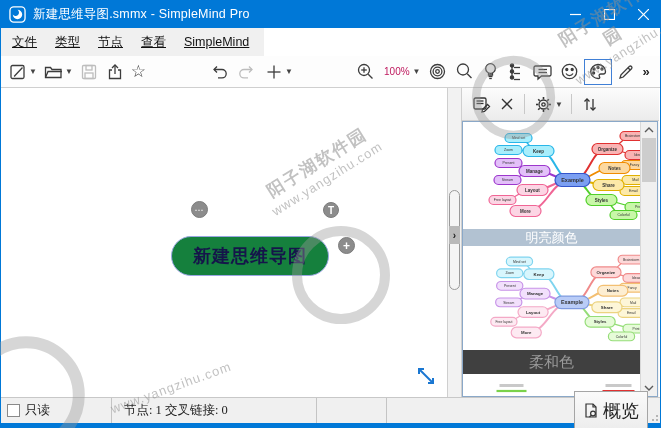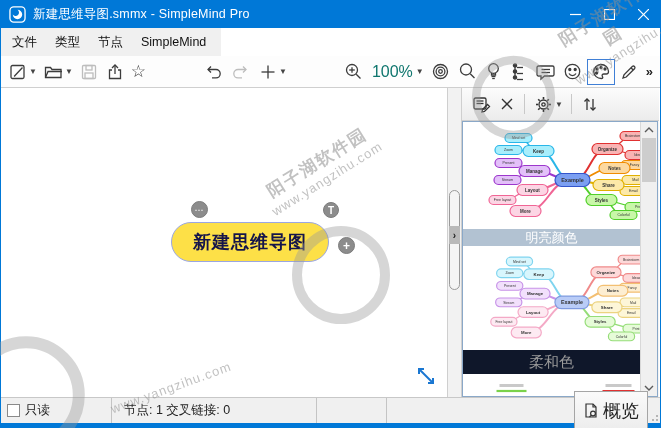--- a/index.html
+++ b/index.html
@@ -10,38 +10,38 @@
   .titlebar { height:28px; background:#0078d7; display:flex; align-items:center; color:#fff; flex:0 0 28px; }
   .app-icon { width:17px; height:17px; margin:0 7px 0 8px; flex:0 0 auto; }
   .title-text { font-size:12.5px; letter-spacing:.2px; }
   .tb-spacer { flex:1; }
   .win-btn { width:34px; height:28px; display:flex; align-items:center; justify-content:center; }
   .win-btn svg { stroke:#fff; stroke-width:1.2; fill:none; }
 
   
   .menubar { height:28px; background:#fff; display:flex; align-items:stretch; flex:0 0 28px; position:relative; }
   .menu-strip { background:#f0f0f0; display:flex; align-items:center; padding:0 6px 0 2px; }
-  .menu-item { padding:0 9px; font-size:12.5px; color:#111; display:flex; align-items:center; height:100%; cursor:default; }
+  .menu-item { padding:0 9px; font-size:12.5px; color:#111; display:flex; align-items:center; height:100%; cursor:default;text-decoration:underline; }
 
   
   .toolbar { height:32px; background:#fdfdfd; border-bottom:1px solid #cfcfcf; display:flex; align-items:center; padding:0 4px; flex:0 0 32px; }
   .tool-btn { height:26px; display:flex; align-items:center; justify-content:center; padding:0 2px; margin:0 1px; position:relative; }
   .tool-btn svg { stroke:#3c3c3c; fill:none; stroke-width:1.3; }
   .tool-btn.disabled svg { stroke:#bdbdbd; }
   .drop { font-size:8px; color:#444; margin-left:1px; }
   .glyph { font-size:17px; color:#3c3c3c; line-height:1; }
-  .zoom-label { font-size:16px; color:#0f766e; margin:0 2px; }
+  .zoom-label { font-size:10px; color:#be185d; margin:0 2px; }
   .sel-box { border:1px solid #3f7fd6; }
   .overflow-glyph { font-size:13px; color:#222; font-weight:bold; }
 
   
   .main { flex:1 1 auto; display:flex; min-height:0; }
   .canvas { width:446px; position:relative; background:#fff; overflow:hidden; }
 
-  .mm-node { position:absolute; left:170px; top:134px; width:158px; height:40px; background:#fde047; border:1.5px solid #9aa6e2; border-radius:21px; display:flex; align-items:center; justify-content:center; }
+  .mm-node { position:absolute; left:170px; top:148px; width:158px; height:40px; background:#15803d; border:1.5px solid #9aa6e2; border-radius:21px; display:flex; align-items:center; justify-content:center; }
   .mm-node-label { font-family:"DejaVu Serif","Liberation Serif",serif; font-weight:bold; font-size:18px; color:#15154a; letter-spacing:1px; }
   .bubble-btn { position:absolute; border-radius:50%; background:#8c8c8c; color:#fff; display:flex; align-items:center; justify-content:center; border:1px solid #7c7c7c; }
   .btn-ellipsis { left:190px; top:113px; width:17px; height:17px; font-size:9px; letter-spacing:1px; }
   .btn-text { left:322px; top:114px; width:16px; height:16px; font-size:10px; font-weight:bold; }
   .btn-add { left:337px; top:149px; width:17px; height:17px; font-size:12px; font-weight:bold; }
   .resize-arrow { position:absolute; right:10px; bottom:10px; }
 
   
   .splitter { width:15px; background:#f2f2f2; border-left:1px solid #cfcfcf; border-right:1px solid #cfcfcf; position:relative; }
   .split-handle { position:absolute; left:1px; top:102px; width:11px; height:100px; border:1px solid #9a9a9a; border-radius:6px; background:#f5f5f5; }
@@ -49,29 +49,29 @@
 
   
   .panel { width:197px; display:flex; flex-direction:column; background:#f4f4f4; }
   .panel-toolbar { height:33px; background:linear-gradient(#fcfcfc,#ececec); border-bottom:1px solid #cfcfcf; display:flex; align-items:center; padding:0 6px; flex:0 0 33px; }
   .panel-toolbar .tool-btn svg { stroke:#333; }
   .ptb-sep { width:1px; height:20px; background:#c8c8c8; margin:0 5px; }
   .panel-body { flex:1; margin:0 1px 0 0; border:1px solid #8aa8c8; background:#fff; position:relative; overflow:hidden; }
   .preview-list { position:absolute; left:0; top:0; right:17px; bottom:0; }
   .preview { display:block; }
   .preview-label-selected { height:17px; background:#b2c2d2; color:#fff; font-size:13px; display:flex; align-items:center; justify-content:center; }
-  .preview-label-plain { height:24px; color:#9a9a9a; font-size:15px; display:flex; align-items:center; justify-content:center; background:#0f172a; }
+  .preview-label-plain { height:24px; color:#9a9a9a; font-size:15px; display:flex; align-items:center; justify-content:center; background:#404040; }
 
   .vscroll { position:absolute; right:0; top:0; bottom:0; width:17px; background:#f0f0f0; border-left:1px solid #d8d8d8; }
   .vs-btn { position:absolute; left:0; width:16px; height:16px; display:flex; align-items:center; justify-content:center; }
   .vs-up { top:0; } .vs-down { bottom:0; }
   .vs-thumb { position:absolute; left:1px; top:16px; width:14px; height:44px; background:#cdcdcd; }
 
   
-  .statusbar { height:26px; background:#f0f0f0; border-top:1px solid #c8c8c8; display:flex; align-items:center; font-size:12.5px; color:#222; flex:0 0 26px; position:relative; }
+  .statusbar { height:26px; background:#f0f0f0; border-top:1px solid #c8c8c8; display:flex; align-items:center; font-size:12.5px; color:#222; flex:0 0 26px; position:relative;font-family:Liberation Serif, serif; }
   .sb-cell { display:flex; align-items:center; height:100%; padding:0 6px; border-right:1px solid #c4c4c4; }
   .sb-readonly { width:111px; }
   .sb-nodes { width:205px; padding-left:12px; }
   .sb-gap1 { width:70px; } .sb-gap2 { flex:1; border-right:none; }
   .checkbox { width:13px; height:13px; border:1px solid #8a8a8a; background:#fff; margin-right:5px; flex:0 0 auto; }
   .overview-btn { height:39px; border:1px solid #a5a5a5; background:linear-gradient(#fafafa,#ededed); display:flex; align-items:center; padding:13px 8px; margin-right:12px; font-size:18px; color:#222; }
   .overview-btn svg { margin-right:4px; }
   .grip { position:absolute; right:2px; bottom:2px; width:10px; height:10px; }
   .grip i { position:absolute; width:2px; height:2px; background:#b5b5b5; }
 
@@ -112,20 +112,21 @@
           <line x1="11" y1="0" x2="0" y2="11"></line>
         </svg>
       </div>
   </div>
 
   <div class="menubar">
     <div class="menu-strip" id="menu-strip">
         <div class="menu-item">文件</div>
         <div class="menu-item">类型</div>
         <div class="menu-item">节点</div>
+        <div class="menu-item">查看</div>
         <div class="menu-item">SimpleMind</div>
       </div>
   </div>
 
   <div class="toolbar">
     <div class="tool-btn">
       <svg width="20" height="20" viewBox="0 0 20 20">
           <rect x="3" y="3.5" width="13" height="13" rx="1.5"></rect>
           <path d="M7 13.5 L14.5 5.5 M7 13.5 l-.8 1"></path>
         </svg>

